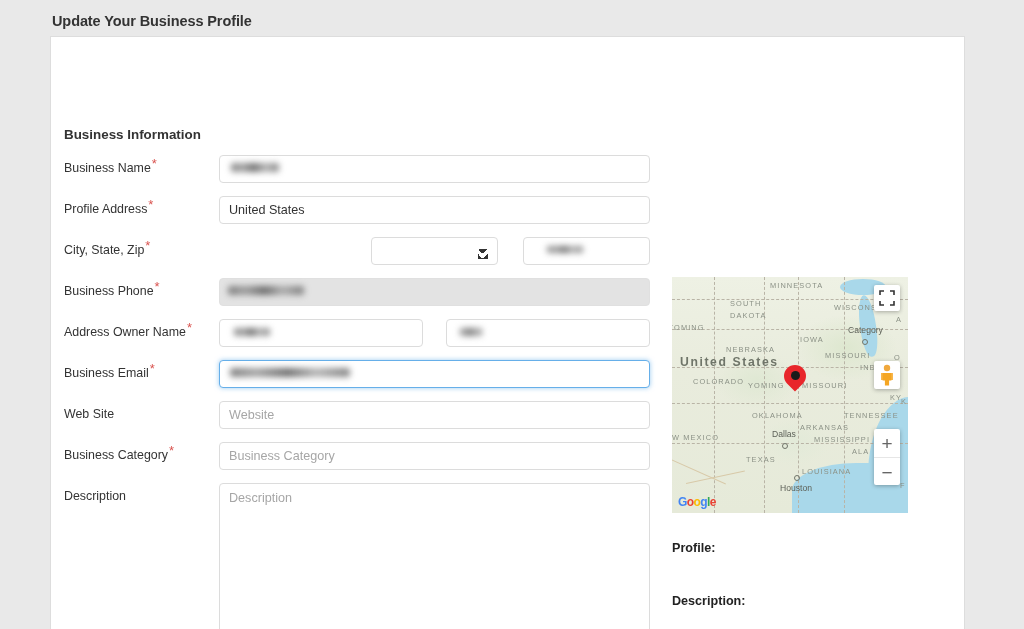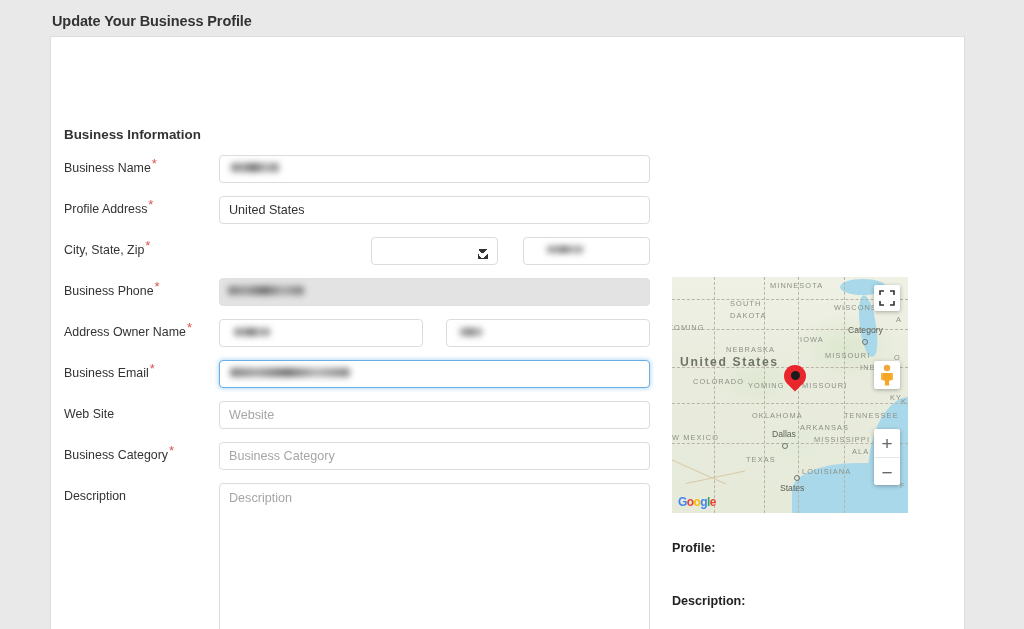--- a/index.html
+++ b/index.html
@@ -434,21 +434,21 @@
       <div class="mlabel" style="left:224px; top:38px;">A</div>
       <div class="mlabel" style="left:222px; top:76px;">O</div>
       <div class="mlabel" style="left:228px; top:204px;">F</div>
       <div class="mlabel" style="left:218px; top:190px;">P</div>
       <div class="mlabel" style="left:229px; top:120px;">K</div>
 
       <div class="mcity" style="left:176px; top:48px;">Category</div>
       <div class="mdot" style="left:190px; top:62px;"></div>
       <div class="mcity" style="left:100px; top:152px;">Dallas</div>
       <div class="mdot" style="left:110px; top:166px;"></div>
-      <div class="mcity" style="left:108px; top:206px;">States</div>
+      <div class="mcity" style="left:108px; top:206px;">Houston</div>
       <div class="mdot" style="left:122px; top:198px;"></div>
 
       <div class="marker">
         <div class="pin"></div>
         <div class="hole"></div>
       </div>
 
       <div class="map-btn fs-btn">
         <svg width="16" height="16" viewBox="0 0 16 16">
           <path d="M1 5V1h4" fill="none" stroke="#333" stroke-width="1.6"></path>

